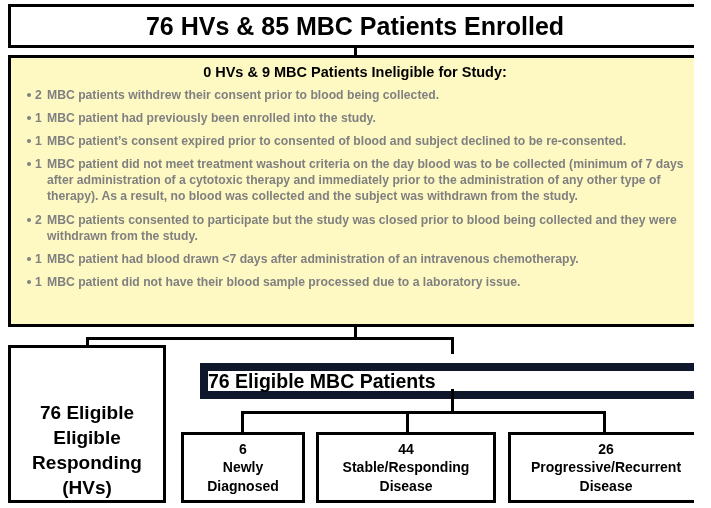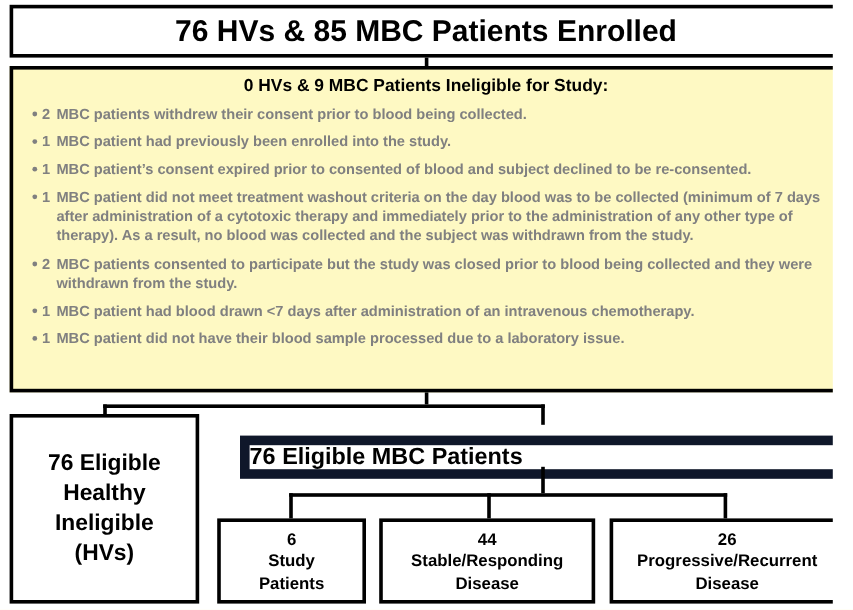--- a/index.html
+++ b/index.html
@@ -138,21 +138,21 @@
   .hv-box {
     position: absolute;
     left: 8px;
     top: 345px;
     width: 158px;
     height: 158px;
     border: 3px solid #000;
     box-sizing: border-box;
     background: #fff;
     display: flex;
-    align-items: center;
+    align-items: flex-end;
     justify-content: center;
     text-align: center;
   }
   .hv-text {
     font-size: 19px;
     font-weight: bold;
     line-height: 1.32;
   }
 
   
@@ -297,40 +297,40 @@
   </div>
 
   <div class="conn-vert-main"></div>
   <div class="conn-horiz-main"></div>
   <div class="conn-drop-hv"></div>
   <div class="conn-drop-mbc"></div>
 
   <div class="hv-box">
     <div class="hv-text">
       <div>76 Eligible</div>
-      <div>Healthy</div>
-      <div>Ineligible</div>
+      <div>Eligible</div>
+      <div>Responding</div>
       <div>(HVs)</div>
     </div>
   </div>
 
   <div class="mbc-box">
     <div class="mbc-text">76 Eligible MBC Patients</div>
   </div>
 
   <div class="conn-sub-vert"></div>
   <div class="conn-sub-horiz"></div>
   <div class="conn-sub-drop-1"></div>
   <div class="conn-sub-drop-2"></div>
   <div class="conn-sub-drop-3"></div>
 
   <div class="sub-box b1">
     <div class="sub-count">6</div>
-    <div class="sub-label">Study</div>
-    <div class="sub-label">Patients</div>
+    <div class="sub-label">Newly</div>
+    <div class="sub-label">Diagnosed</div>
   </div>
 
   <div class="sub-box b2">
     <div class="sub-count">44</div>
     <div class="sub-label">Stable/Responding</div>
     <div class="sub-label">Disease</div>
   </div>
 
   <div class="sub-box b3">
     <div class="sub-count">26</div>

